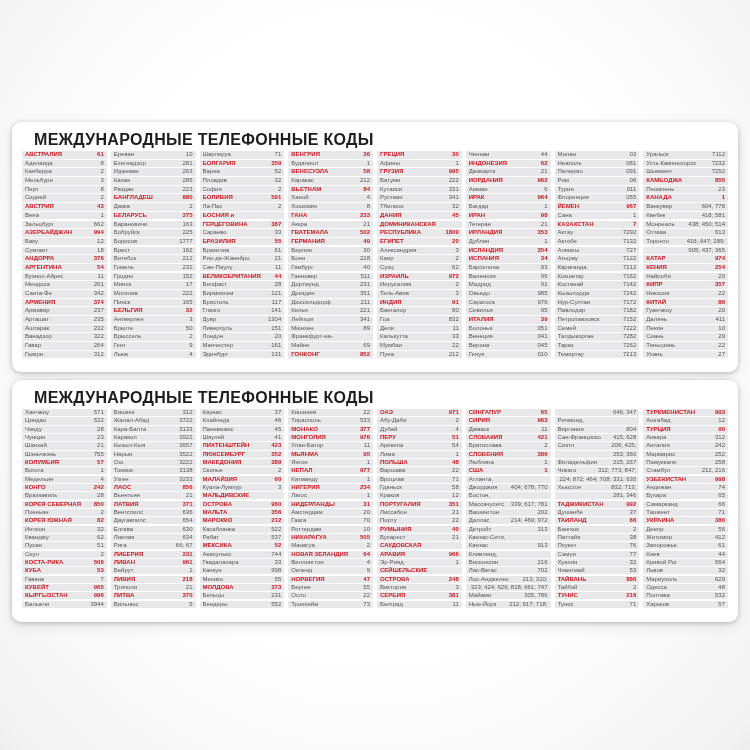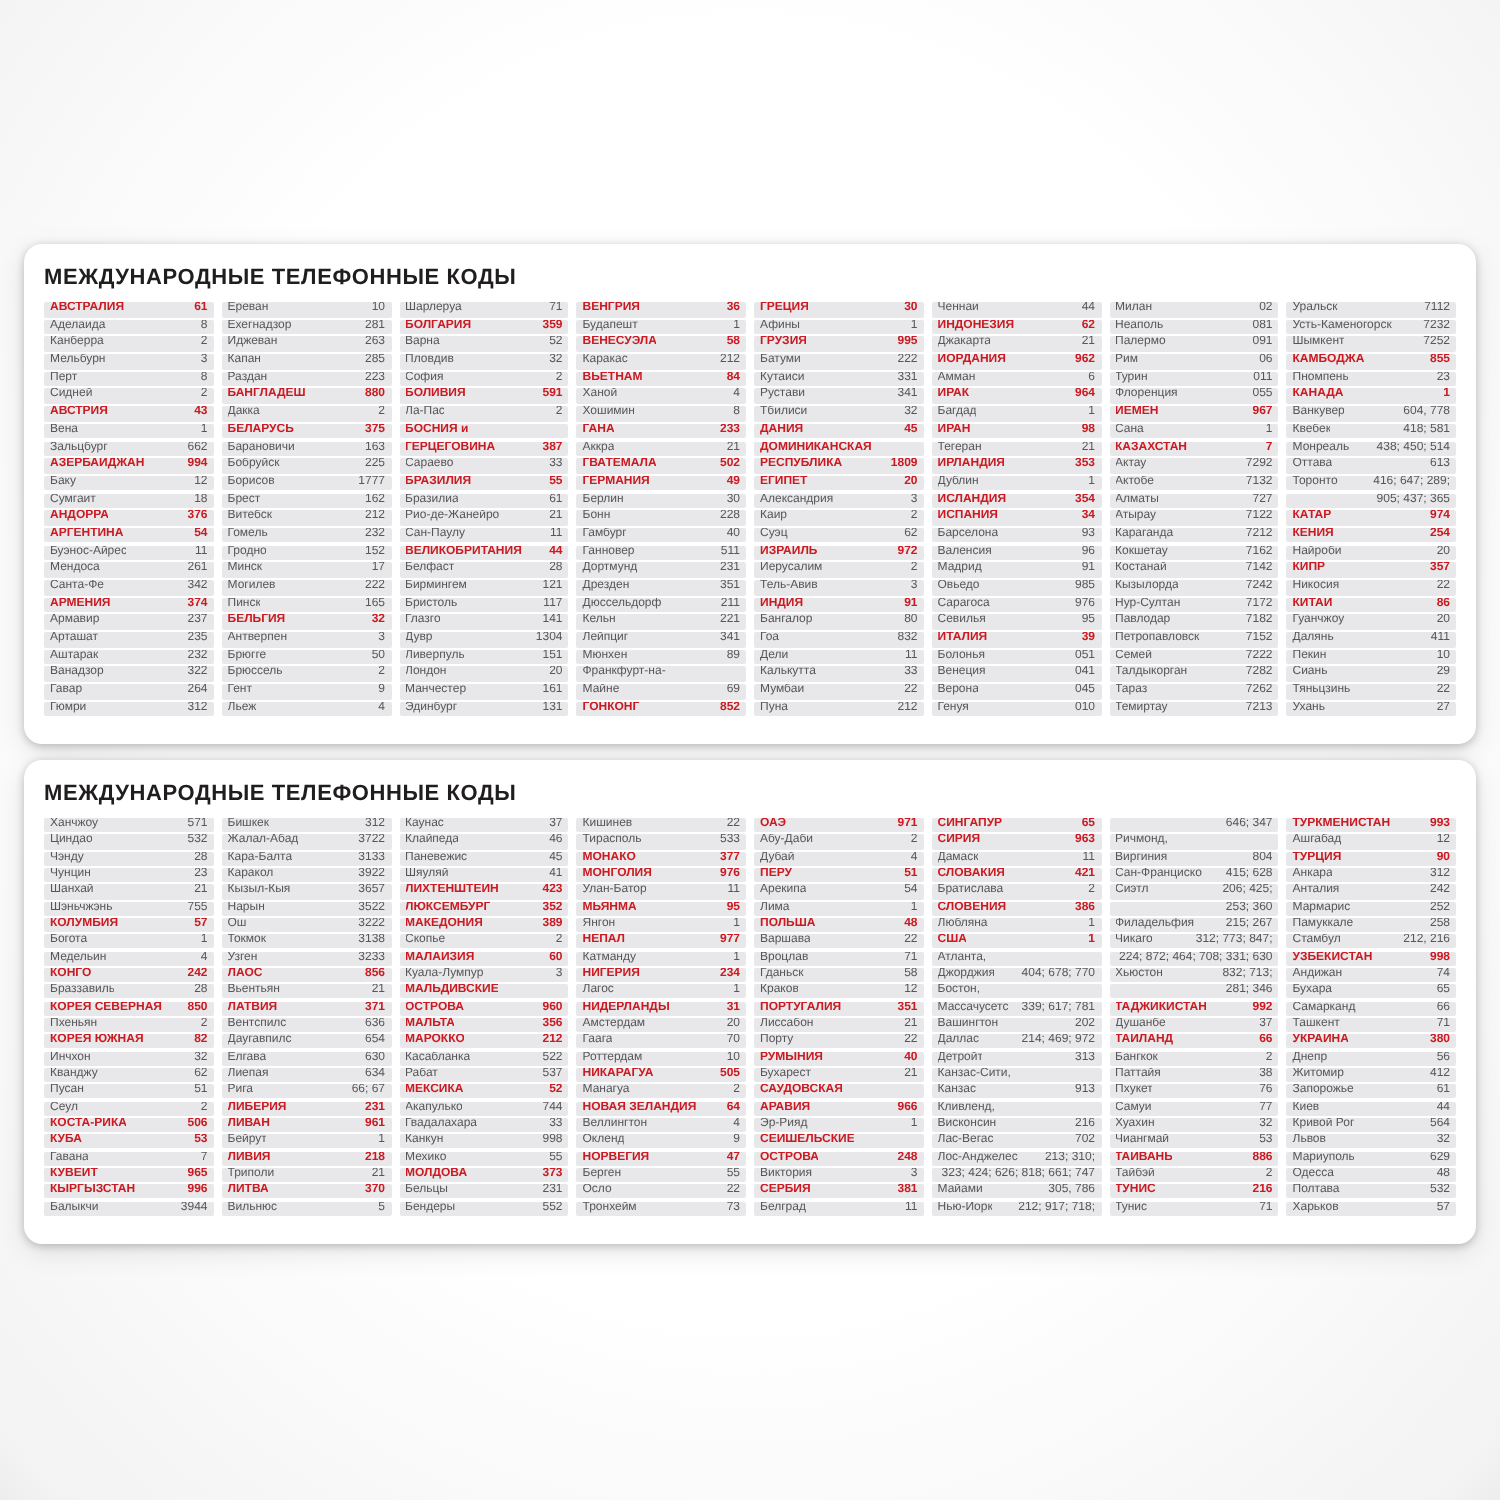--- a/index.html
+++ b/index.html
@@ -15,22 +15,22 @@
   .card{
     position:absolute;left:12px;width:726px;
     background:var(--card-bg,#fff);
     border-radius:9px;
     box-shadow:0 1px 4px rgba(0,0,0,.22), 0 4px 14px rgba(0,0,0,.10);
     padding:9px 10px 8px 10px;box-sizing:border-box;
   }
   .card.first{top:122px;height:250px;}
   .card.second{top:380px;height:242px;}
   .card h1{
-    margin:2px 0 5px 0;
-    font-size:11px;line-height:13px;font-weight:bold;
+    margin:2px 0 5px 12px;
+    font-size:16px;line-height:13px;font-weight:bold;
     letter-spacing:.3px;color:#201d1d;text-transform:uppercase;
   }
   .grid{
     display:grid;grid-template-columns:repeat(8,1fr);
     column-gap:4px;align-content:start;
   }
   .col{display:block;min-width:0;}
   .row{
     display:flex;justify-content:space-between;align-items:center;
     background:var(--row-bg,#e8e8ea);

